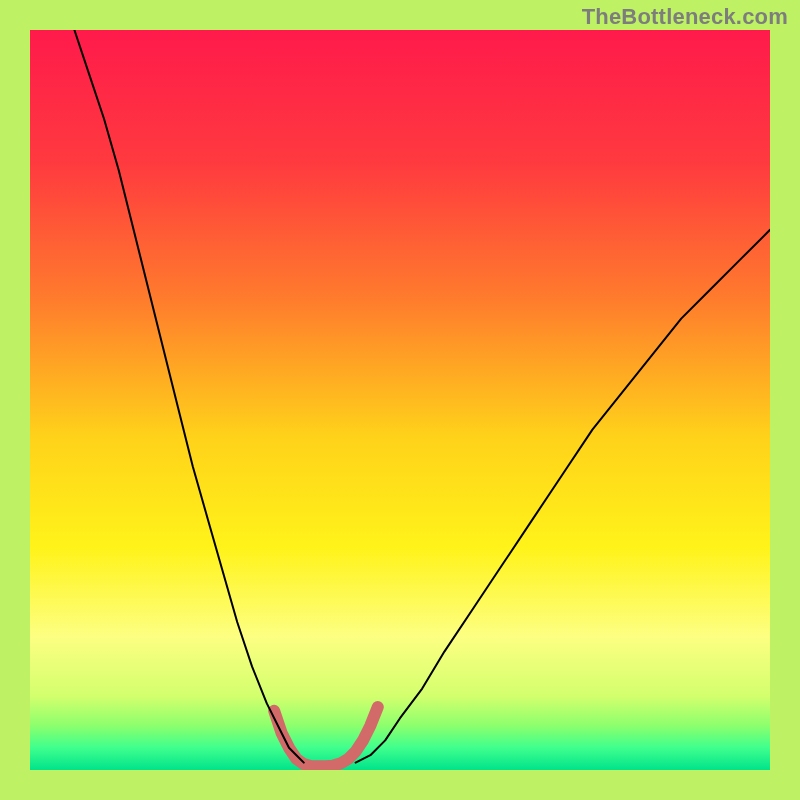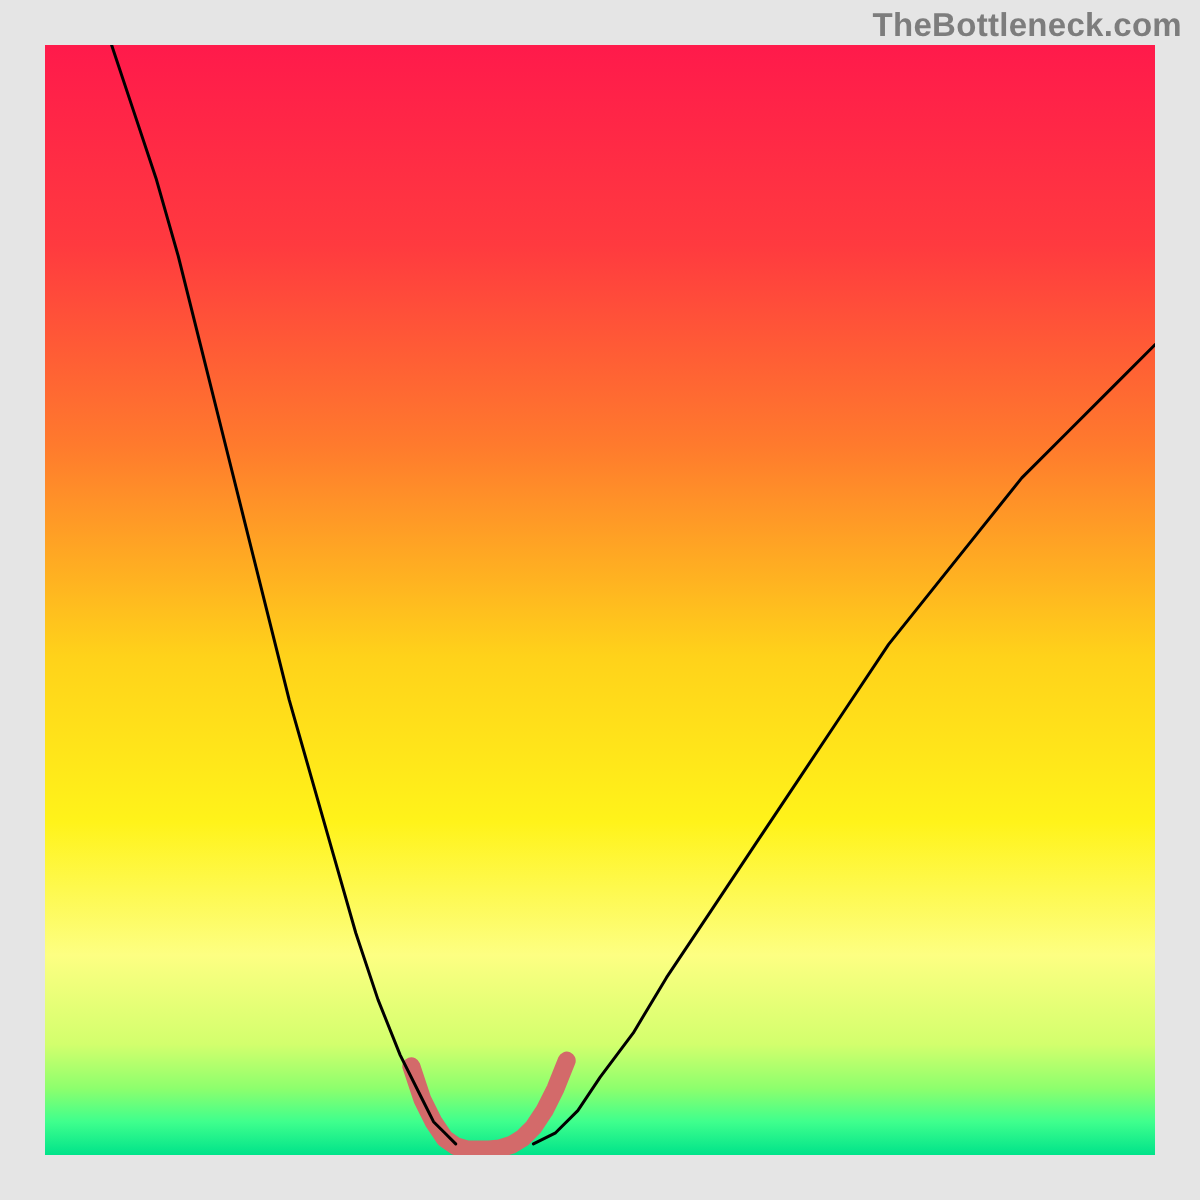--- a/index.html
+++ b/index.html
@@ -9,21 +9,21 @@
     height: 800px;
     background: #000;
     overflow: hidden;
   }
   .frame {
     position: absolute;
     top: 0;
     left: 0;
     width: 800px;
     height: 800px;
-    background: #e5e5e5;
+    background: #bef264;
   }
   .watermark {
     position: absolute;
     top: 4px;
     right: 12px;
     font-family: Arial, Helvetica, sans-serif;
     font-size: 22px;
     font-weight: 600;
     color: #7d7d7d;
     letter-spacing: 0.2px;

